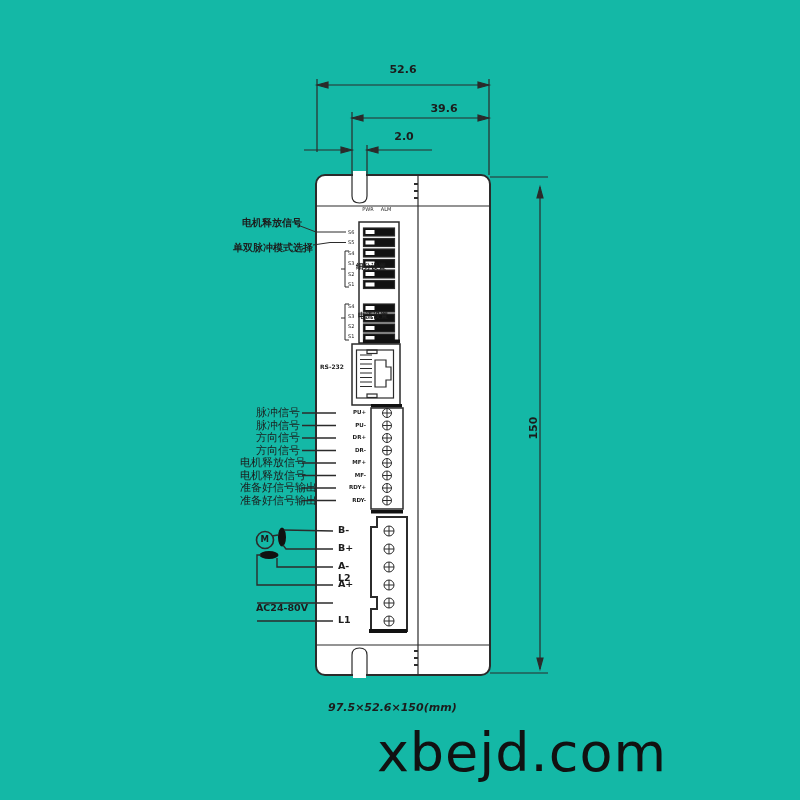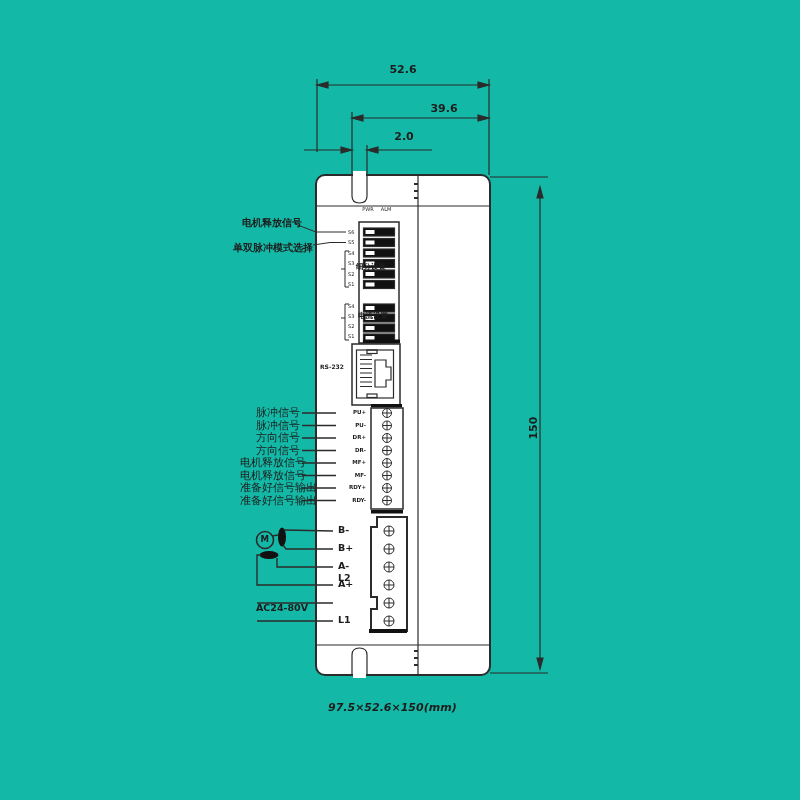--- a/index.html
+++ b/index.html
@@ -266,14 +266,15 @@
   <span class="txt pow" style="left:338px;top:543px;">B+</span>
   <span class="txt pow" style="left:338px;top:561px;">A-</span>
   <span class="txt pow" style="left:338px;top:579px;">A+</span>
   <span class="txt pow" style="left:338px;top:573px;text-align:right;">L2</span>
   <span class="txt pow" style="left:338px;top:615px;text-align:center;">L1</span>
 
   <span class="txt" style="left:260.5px;top:534.5px;font-size:8.5px;font-weight:700;">M</span>
   <span class="txt pow" style="left:256px;top:603px;">AC24-80V</span>
 
   <span class="txt ft c" style="left:328px;top:702px;width:120px;">97.5×52.6×150(mm)</span>
+  <span class="txt wm c" style="left:372px;top:723px;width:300px;">xbejd.com</span>
 
 </div>
 
 </body></html>

